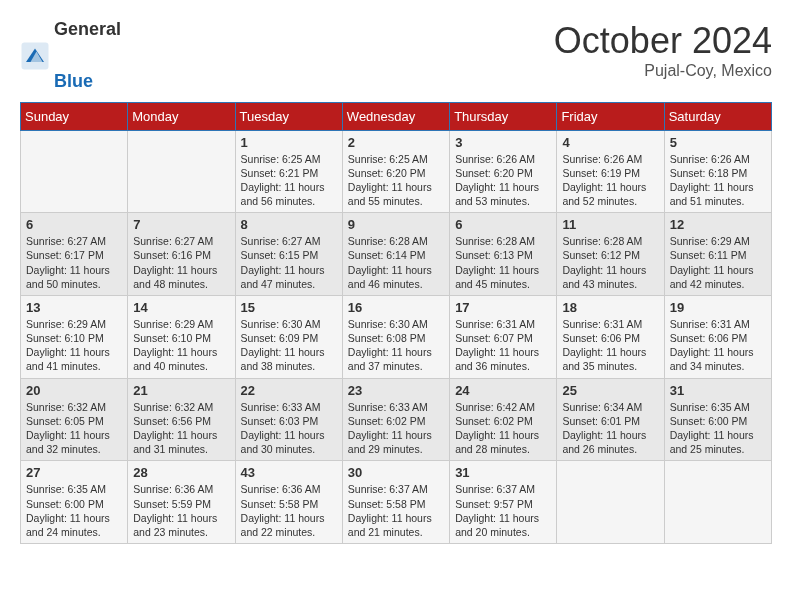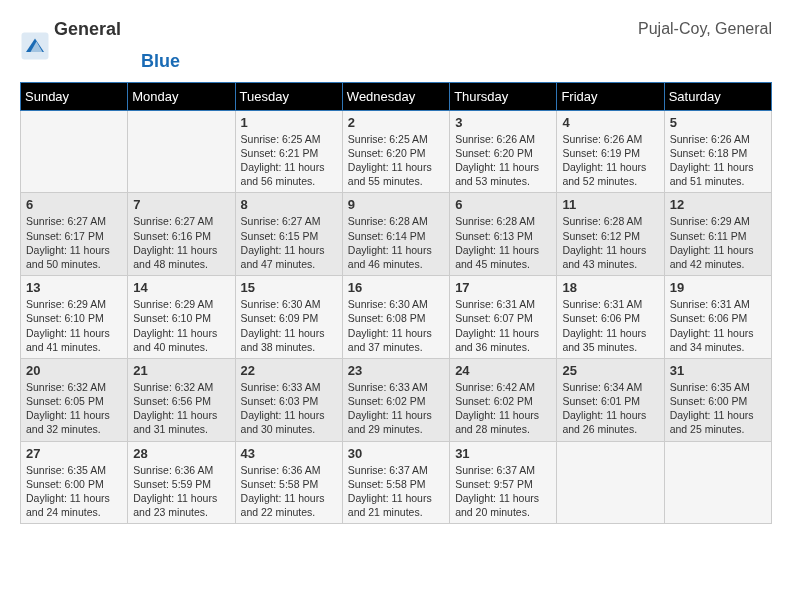--- a/index.html
+++ b/index.html
@@ -16,25 +16,24 @@
       align-items: flex-start;
       margin-bottom: 10px;
     }
     .logo {
       display: flex;
       align-items: center;
       gap: 4px;
     }
     .logo-text {
       display: flex;
-      flex-direction: row;
+      flex-direction: column;
       font-size: 18px;
       font-weight: bold;
       line-height: 1.1;
-      gap: 20px;
     }
     .logo-general { color: #333; }
     .logo-blue { color: #1a6bb5; margin-top: 32px; }
     .logo-icon {
       width: 30px;
       height: 30px;
     }
     .title-block {
       text-align: right;
     }
@@ -46,21 +45,21 @@
     .location {
       font-size: 16px;
       color: #555;
     }
     .calendar {
       width: 100%;
       border-collapse: collapse;
       font-size: 11px;
     }
     .calendar thead th {
-      background: #000000;
+      background: #b91c1c;
       color: #fff;
       padding: 6px 4px;
       text-align: left;
       font-size: 13px;
       font-weight: normal;
       border: 1px solid #2e75b6;
     }
     .calendar tbody td {
       border: 1px solid #ccc;
       vertical-align: top;
@@ -99,21 +98,22 @@
       <rect x="2" y="2" width="36" height="36" rx="4" fill="#1a6bb5" opacity="0.15"></rect>
       <polygon points="8,28 20,10 32,28" fill="#1a6bb5"></polygon>
       <polygon points="14,28 22,14 30,28" fill="#fff" opacity="0.6"></polygon>
     </svg>
     <div class="logo-text">
       <span class="logo-general">General</span>
       <span class="logo-blue">Blue</span>
     </div>
   </div>
   <div class="title-block">
-    <div class="location">Pujal-Coy, General</div>
+    <div class="month-title">October 2024</div>
+    <div class="location">Pujal-Coy, Mexico</div>
   </div>
 </div>
 
 <table class="calendar">
   <thead>
     <tr>
     <th>Sunday</th>
         <th>Monday</th>
         <th>Tuesday</th>
         <th>Wednesday</th>

